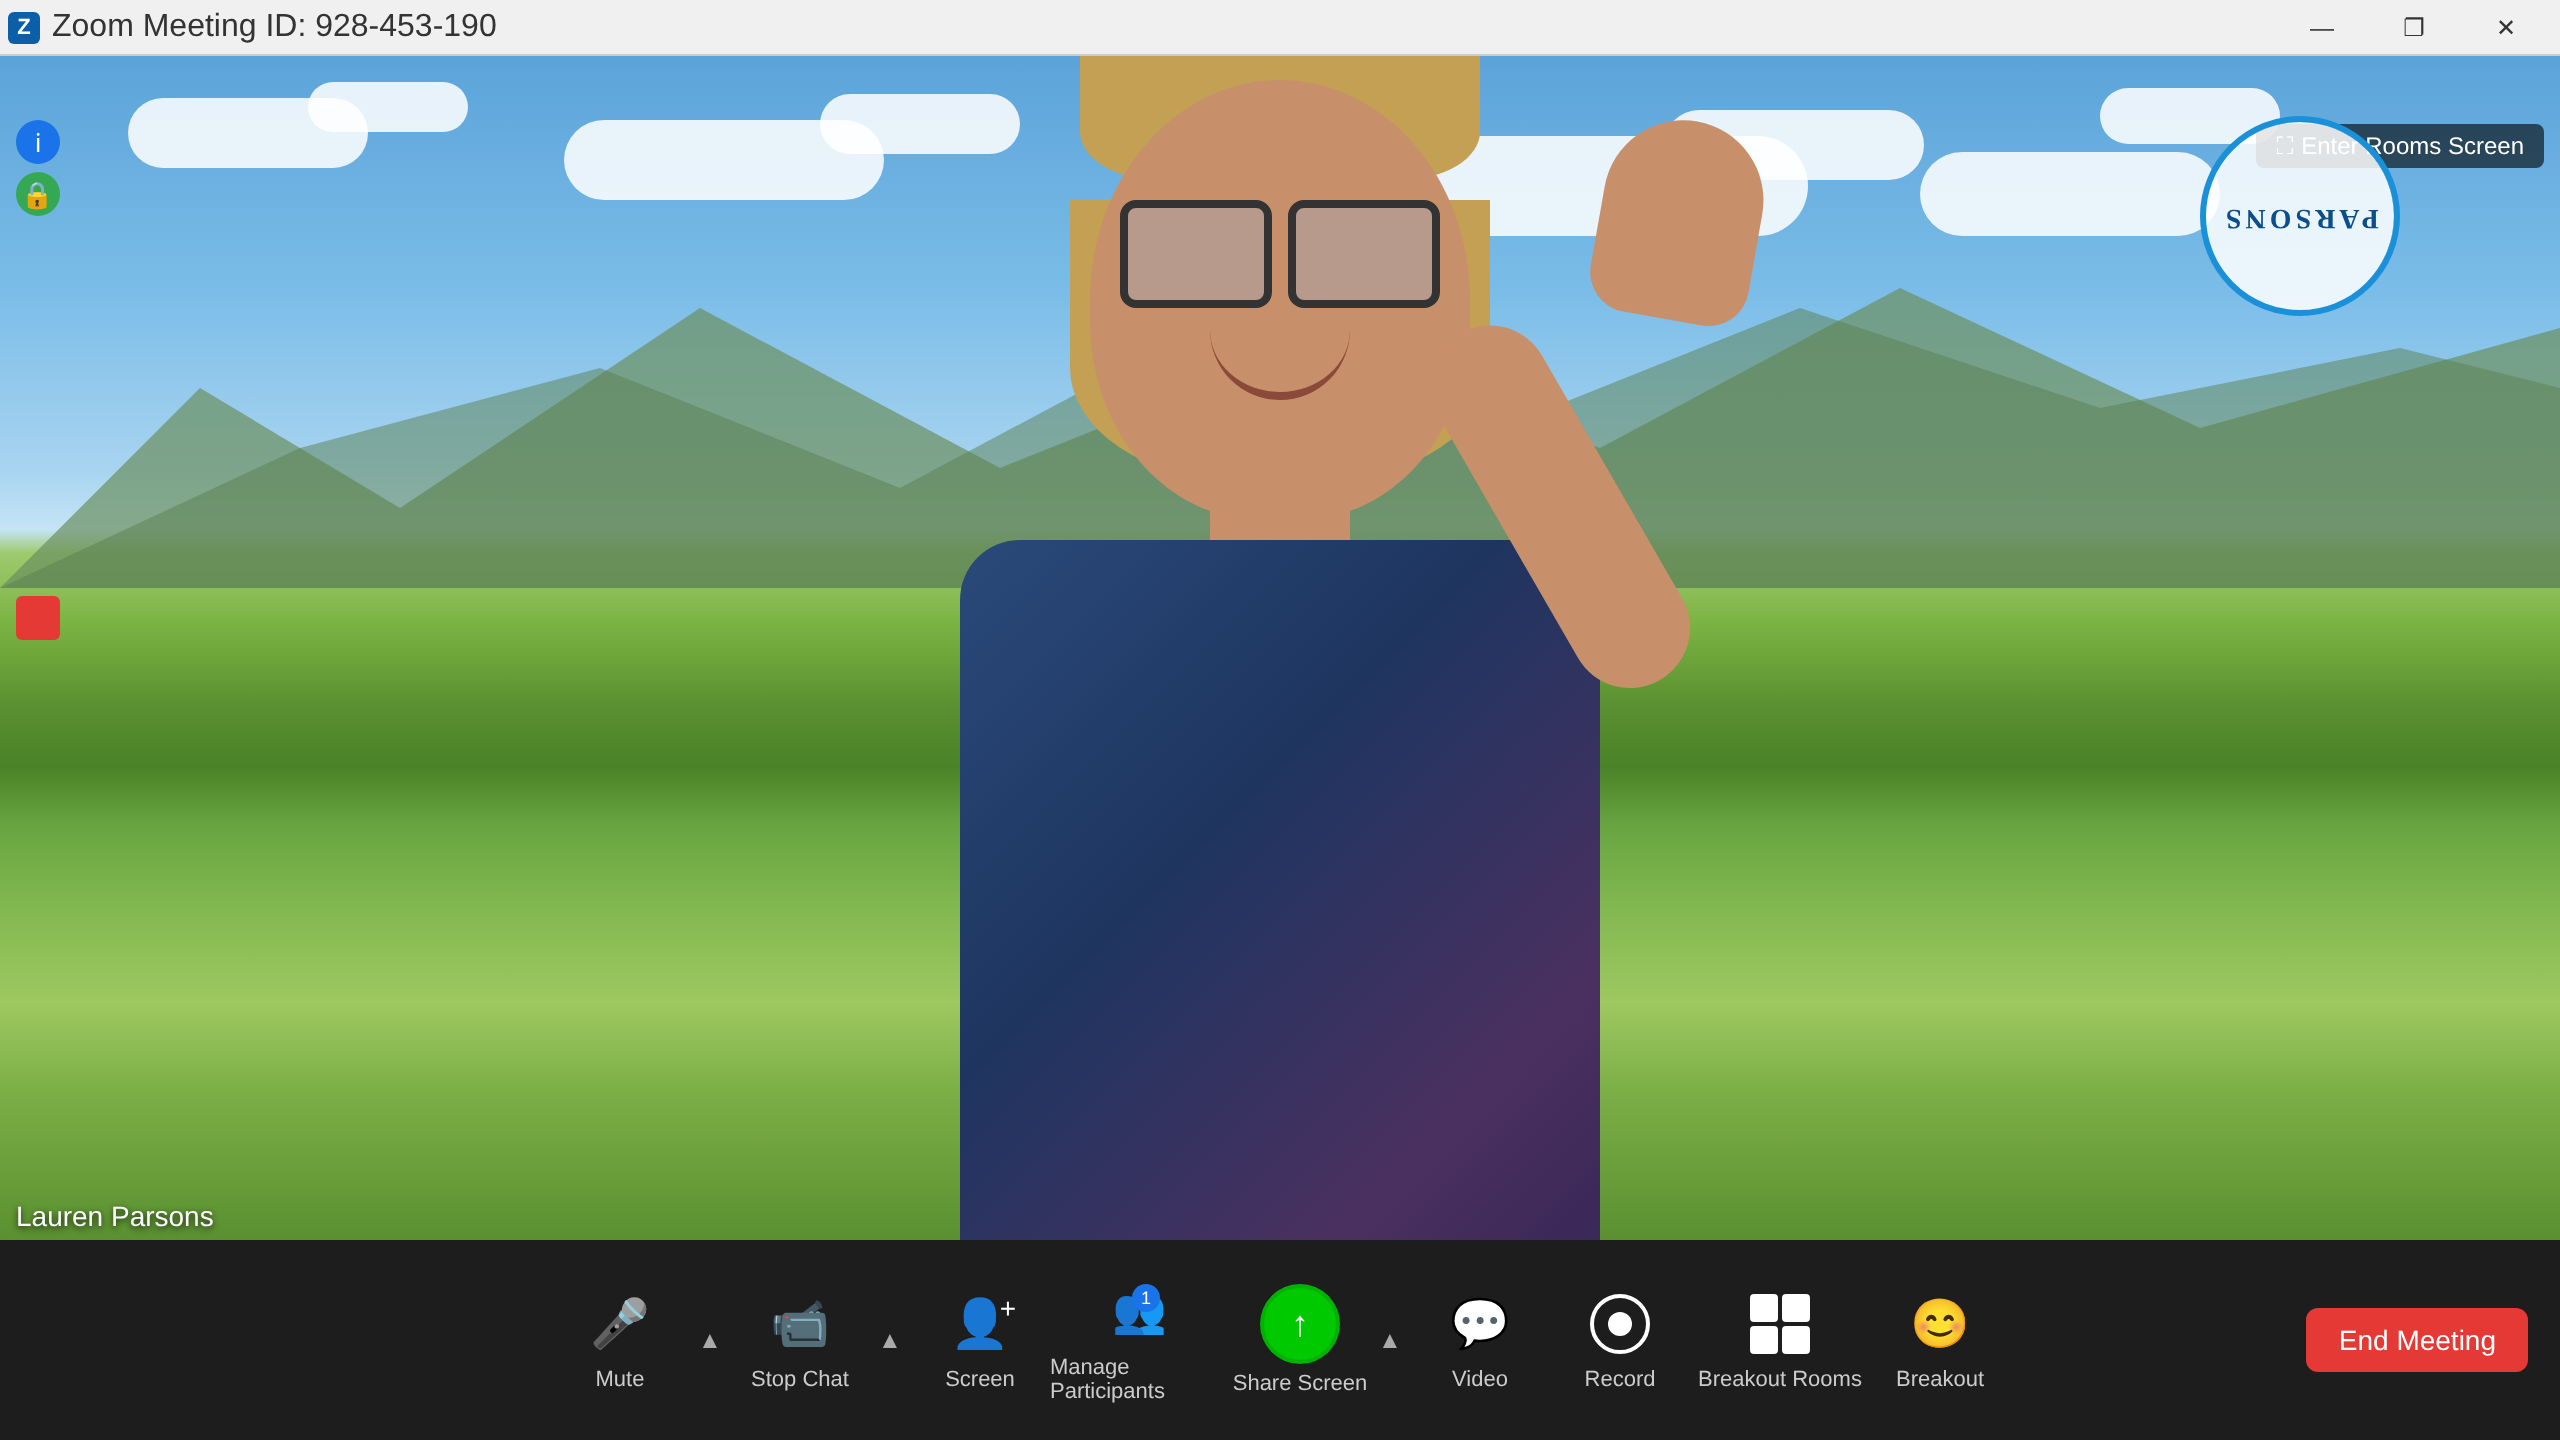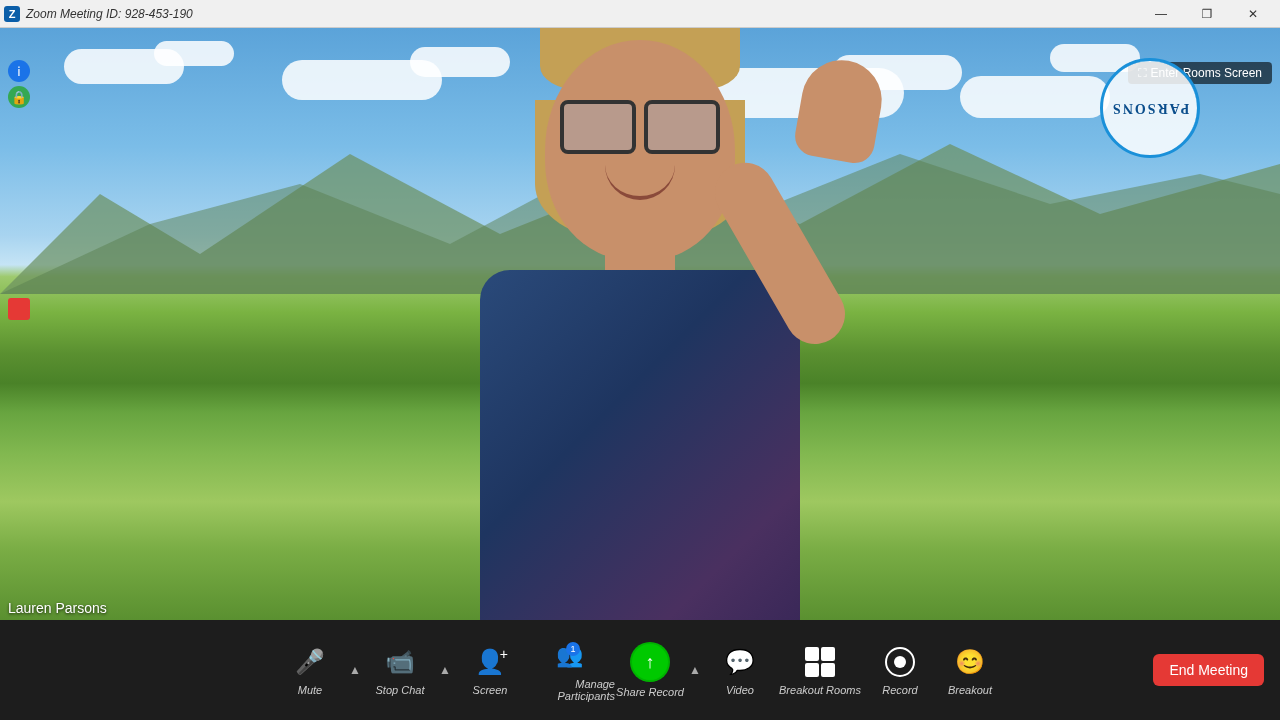--- a/index.html
+++ b/index.html
@@ -36,23 +36,22 @@
       border-radius: 3px;
       display: flex; align-items: center; justify-content: center;
     }
     #titlebar-icon::after {
       content: 'Z';
       color: white;
       font-size: 11px;
       font-weight: bold;
     }
     #titlebar-title {
-      font-size: 12px;
+      font-size: 16px;
       color: #333;
-      font-style: italic;
     }
     #titlebar-controls {
       display: flex;
       gap: 0;
     }
     .win-btn {
       width: 46px; height: 28px;
       background: transparent;
       border: none;
       cursor: pointer;
@@ -193,22 +192,21 @@
     .toolbar-icon {
       width: 36px; height: 36px;
       display: flex; align-items: center; justify-content: center;
       font-size: 24px;
       position: relative;
     }
     .toolbar-label {
       font-size: 11px;
       color: #ccc;
       margin-top: 4px;
-      text-align: right;
-      font-style: italic;
+      text-align: left;
     }
 
     
     .toolbar-pair {
       display: flex;
       align-items: center;
       position: relative;
     }
 
     
@@ -549,53 +547,53 @@
       <div class="participant-badge">1</div>
     </div>
     <span class="toolbar-label">Manage Participants</span>
   </div>
 
   <div class="toolbar-pair">
     <div class="toolbar-item share-btn">
       <div class="toolbar-icon">
         <div style="width:36px; height:36px; background:#00c900; border-radius:50%; display:flex; align-items:center; justify-content:center; font-size:18px;">↑</div>
       </div>
-      <span class="toolbar-label">Share Record</span>
+      <span class="toolbar-label">Share Screen</span>
     </div>
     <div class="toolbar-item" style="width:20px; padding:0;">
       <span style="font-size:12px; color:#aaa;">▲</span>
     </div>
   </div>
 
   <div class="toolbar-item">
     <div class="toolbar-icon">💬</div>
     <span class="toolbar-label">Video</span>
+  </div>
+
+  <div class="toolbar-item">
+    <div class="toolbar-icon">
+      <div class="record-circle">
+        <div class="record-dot"></div>
+      </div>
+    </div>
+    <span class="toolbar-label">Record</span>
   </div>
 
   <div class="toolbar-item" style="width:90px;">
     <div class="toolbar-icon">
       <div class="breakout-icon">
         <div class="breakout-cell"></div>
         <div class="breakout-cell"></div>
         <div class="breakout-cell"></div>
         <div class="breakout-cell"></div>
       </div>
     </div>
     <span class="toolbar-label">Breakout Rooms</span>
   </div>
 
   <div class="toolbar-item">
-    <div class="toolbar-icon">
-      <div class="record-circle">
-        <div class="record-dot"></div>
-      </div>
-    </div>
-    <span class="toolbar-label">Record</span>
-  </div>
-
-  <div class="toolbar-item">
     <div class="toolbar-icon">😊</div>
     <span class="toolbar-label">Breakout</span>
   </div>
 
   <button id="end-meeting-btn">End Meeting</button>
 
 </div>
 
 </body></html>

